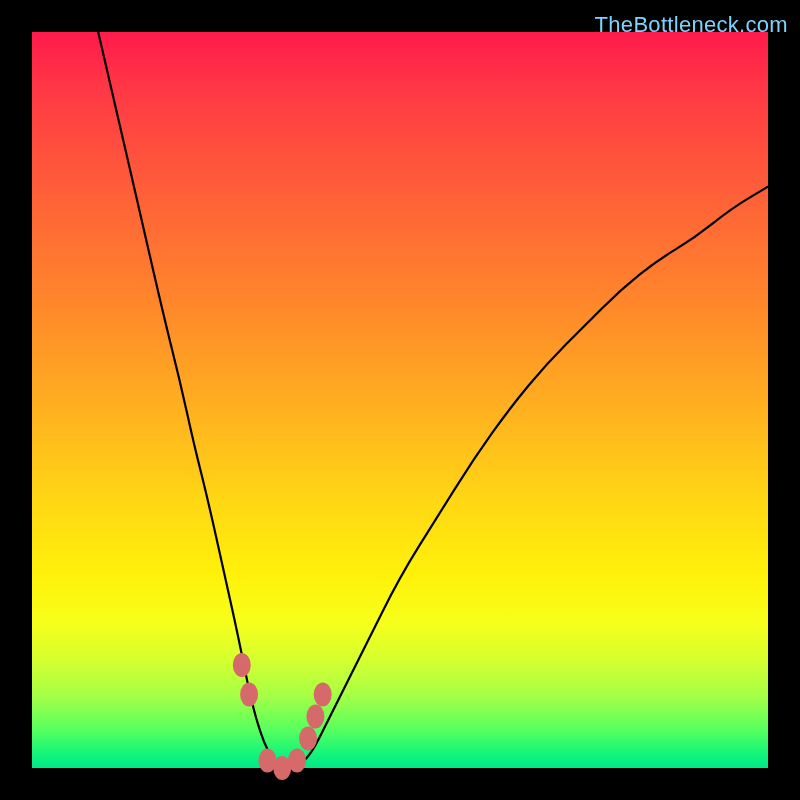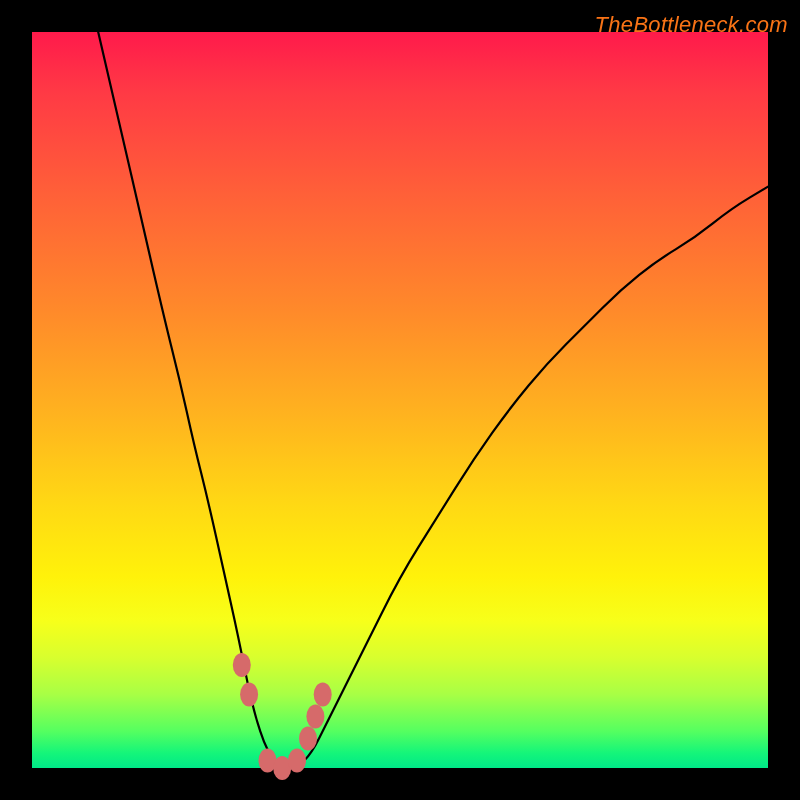--- a/index.html
+++ b/index.html
@@ -40,26 +40,25 @@
       #a8ff45 90%,
       #55ff60 95%,
       #14f57a 98%,
       #00e888 100%
     );
   }
   .watermark {
     position: absolute;
     top: 12px;
     right: 12px;
-    color: #f97316;
+    color: #7dd3fc;
     font-size: 22px;
     font-weight: 500;
     letter-spacing: 0.3px;
     user-select: none;
-    font-style: italic;
   }
   svg.curve-layer {
     position: absolute;
     left: 0;
     top: 0;
     width: 736px;
     height: 736px;
     overflow: visible;
   }
   .curve {

